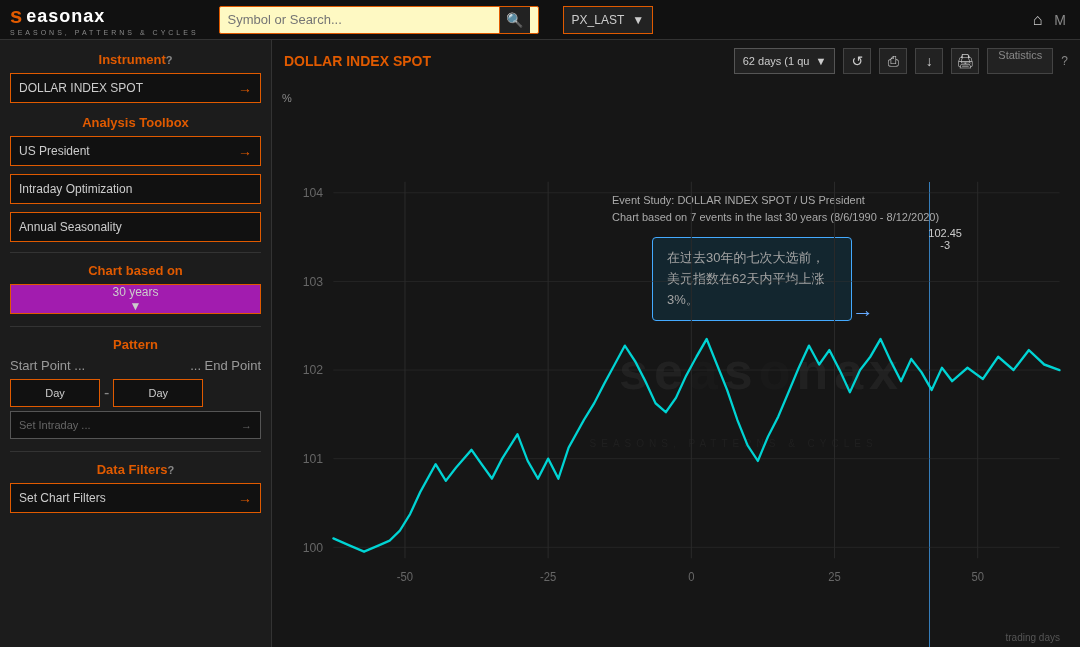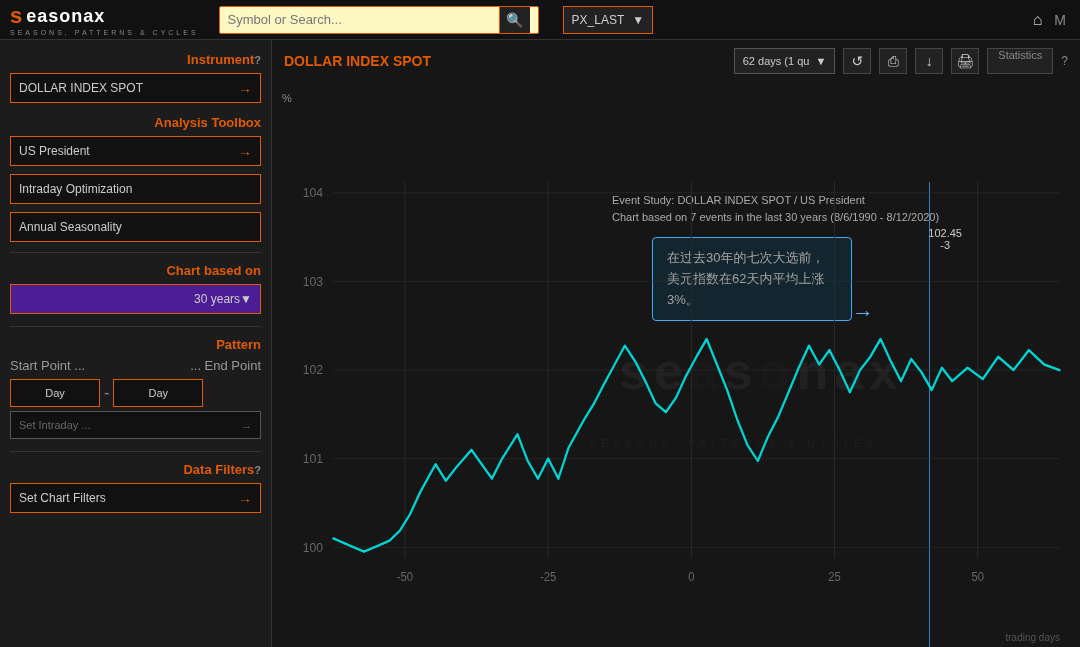--- a/index.html
+++ b/index.html
@@ -99,21 +99,21 @@
       flex-shrink: 0;
       overflow-y: auto;
     }
     .sidebar-section-title {
       color: #e05a00;
       font-size: 13px;
       font-weight: bold;
       margin-bottom: 6px;
       display: flex;
       align-items: center;
-      justify-content: flex-end;
+      justify-content: center;
     }
     .sidebar-section-title .help {
       color: #888;
       font-size: 11px;
       cursor: pointer;
     }
     .sidebar-dropdown {
       background: #111;
       border: 1px solid #e05a00;
       color: #ccc;
@@ -143,32 +143,33 @@
       display: flex;
       align-items: center;
       justify-content: space-between;
       cursor: pointer;
     }
     .sidebar-btn .arrow {
       color: #e05a00;
       font-size: 14px;
     }
     .chart-based-dropdown {
-      background: #4c1d95;
+      background: #a21caf;
       border: 1px solid #e05a00;
       color: #ccc;
       font-size: 12px;
       height: 30px;
       padding: 0 8px;
       width: 100%;
       margin-bottom: 12px;
       display: flex;
       align-items: center;
-      justify-content: flex-end;
-      cursor: pointer;
+      justify-content: space-between;
+      cursor: pointer;
+      flex-direction: column;
     }
     .pattern-section {
       margin-bottom: 12px;
     }
     .pattern-row {
       display: flex;
       align-items: center;
       gap: 4px;
       margin-bottom: 6px;
       font-size: 13px;

